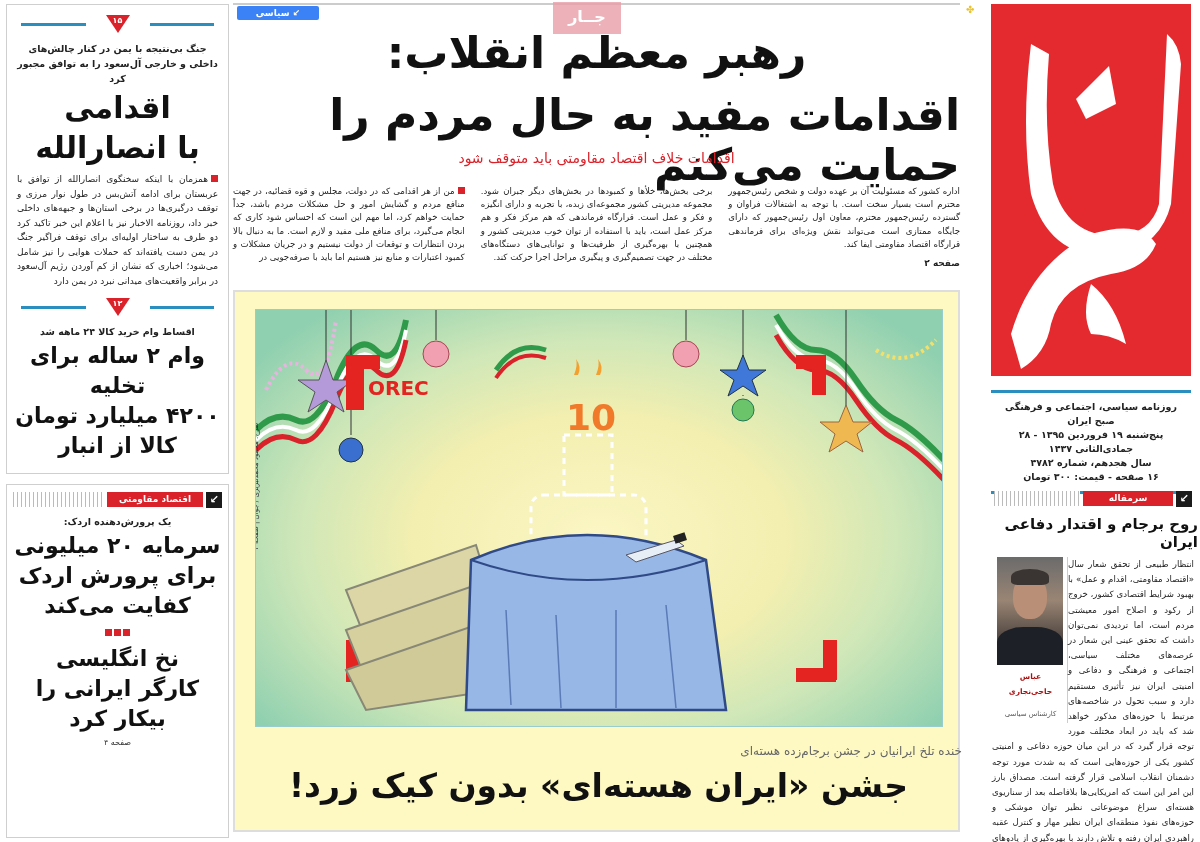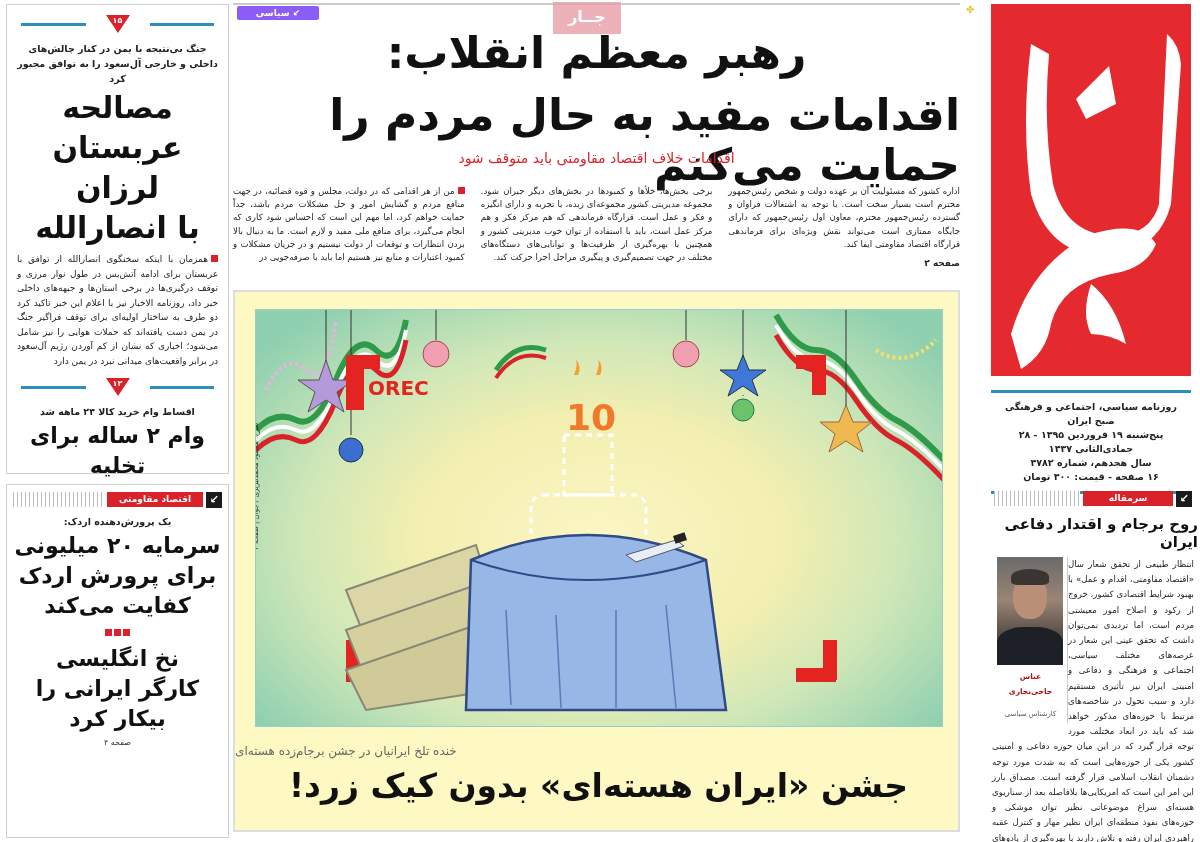--- a/index.html
+++ b/index.html
@@ -20,32 +20,32 @@
 .secbar{display:flex;align-items:center;height:17px;margin:6px 6px 4px;direction:rtl}
 .secbar .ic{width:16px;height:16px;background:#1b1b1b;color:#fff;font-size:11px;display:flex;align-items:center;justify-content:center;font-weight:bold}
 .secbar .lbl{background:#d9222a;color:#fff;font-size:9px;font-weight:bold;padding:0 12px;height:15px;line-height:15px;margin-right:3px;min-width:90px;text-align:center}
 .secbar .hatch{flex:1;height:15px;background:repeating-linear-gradient(90deg,#bbb 0 1px,#fff 1px 4px);margin-right:3px}
 .dots{display:flex;justify-content:center;gap:2px;margin:8px 0}
 .dots span{width:7px;height:7px;background:#d9222a}
 .small{font-size:8px;color:#333}
 
 #center{position:absolute;left:233px;top:0;width:727px;height:842px}
 .toprule{position:absolute;top:3px;left:0;right:0;height:2px;background:#ccc}
-.cat-tag{position:absolute;left:4px;top:6px;background:#8b5cf6;color:#fff;font-size:9px;font-weight:bold;width:82px;height:14px;line-height:14px;border-radius:2px;text-align:center;direction:rtl}
+.cat-tag{position:absolute;left:4px;top:6px;background:#3b82f6;color:#fff;font-size:9px;font-weight:bold;width:82px;height:14px;line-height:14px;border-radius:2px;text-align:center;direction:rtl}
 .watermark{position:absolute;left:320px;top:2px;width:68px;height:32px;background:#e9a0a8;opacity:.8;color:#fff;font-size:16px;font-weight:bold;text-align:center;line-height:30px}
 .h1a{position:absolute;top:28px;left:0;width:727px;text-align:center;font-size:44px;font-weight:bold;line-height:50px;direction:rtl;letter-spacing:-2px}
 .h1b{position:absolute;top:90px;left:0;width:727px;text-align:right;font-size:44px;font-weight:bold;line-height:50px;direction:rtl;letter-spacing:-2px}
 .h1sub{position:absolute;top:150px;left:0;width:727px;text-align:center;font-size:14px;font-weight:normal;color:#d9222a;direction:rtl}
 .cols{position:absolute;top:185px;left:0;width:727px;height:95px;display:flex;flex-direction:row-reverse;gap:16px;direction:rtl}
 .col{flex:1;font-size:8.6px;line-height:13.2px;text-align:justify;color:#222}
 .pgref{font-size:9px;font-weight:bold;margin-top:6px}
 .cartoon-box{position:absolute;top:290px;left:0;width:727px;height:542px;border:2px solid #ddd;background:#fef9c3}
 .cartoon{position:absolute;top:17px;left:20px;width:688px;height:418px;background:radial-gradient(ellipse at 50% 55%,#fbf6c4 0%,#f3efb0 38%,#cfe7b8 62%,#8fd0b0 90%);overflow:hidden;border:1px solid #9cc}
 .credit{position:absolute;left:-4px;top:240px;transform:rotate(-90deg);font-size:7px;color:#333;white-space:nowrap;transform-origin:left top}
-.caption-kicker{position:absolute;top:452px;left:0;width:727px;text-align:left;font-size:12px;color:#666;direction:rtl}
+.caption-kicker{position:absolute;top:452px;left:0;width:727px;text-align:right;font-size:12px;color:#666;direction:rtl}
 .caption-head{position:absolute;top:474px;left:0;width:727px;text-align:center;font-size:33px;font-weight:bold;direction:rtl;letter-spacing:-1px}
 
 #right{position:absolute;left:988px;top:0;width:212px;height:842px}
 .logo{position:absolute;top:4px;left:3px;width:200px;height:372px;background:#e52a2f;overflow:hidden}
 .pin{position:absolute;left:-22px;top:4px;width:10px;height:10px;color:#e8c230;font-size:10px}
 .masthead-info{position:absolute;top:390px;left:3px;width:200px;border-top:3px solid #2a8fbf;border-bottom:3px solid #2a8fbf;padding:7px 4px;text-align:center;direction:rtl;font-size:9.5px;font-weight:bold;line-height:14px;color:#222}
 .editorial{position:absolute;top:484px;left:0;width:210px;direction:rtl}
 .ed-title{font-size:15px;font-weight:bold;text-align:right;margin:8px 0 6px}
 .ed-body{font-size:8.6px;line-height:15.2px;text-align:justify;color:#222;padding:0 4px}
 .portrait-wrap{float:left;width:70px;margin:0 0 4px 6px;border-right:1px solid #ccc;padding-right:4px}
@@ -62,22 +62,21 @@
 <div class="lbox" id="box1">
   <div class="pgmark">
     <span class="ln"></span>
     <span class="tri">
         <span class="num">۱۵</span>
       </span>
     <span class="ln"></span>
   </div>
   <div class="kicker">جنگ بی‌نتیجه با یمن در کنار چالش‌های داخلی و خارجی آل‌سعود را به توافق مجبور کرد</div>
   <a style="display:block;text-decoration:none;color:inherit">
-    <div class="bighead">مصالحه</div>
-    <div class="bighead">عربستان لرزان</div>
+    <div class="bighead">اقدامی</div>
     <div class="bighead">با انصارالله</div>
   </a>
   <div class="body"><span class="rsq"></span><span>همزمان با اینکه سخنگوی انصارالله از توافق با عربستان برای ادامه آتش‌بس در طول نوار مرزی و توقف درگیری‌ها در برخی استان‌ها و جبهه‌های داخلی خبر داد، روزنامه الاخبار نیز با اعلام این خبر تاکید کرد دو طرف به ساختار اولیه‌ای برای توقف فراگیر جنگ در یمن دست یافته‌اند که حملات هوایی را نیز شامل می‌شود؛ اخباری که نشان از کم آوردن رژیم آل‌سعود در برابر واقعیت‌های میدانی نبرد در یمن دارد</span></div>
   <div class="pgmark" style="margin-top:6px">
     <span class="ln"></span>
     <span class="tri">
         <span class="num">۱۲</span>
       </span>
     <span class="ln"></span>
   </div>

